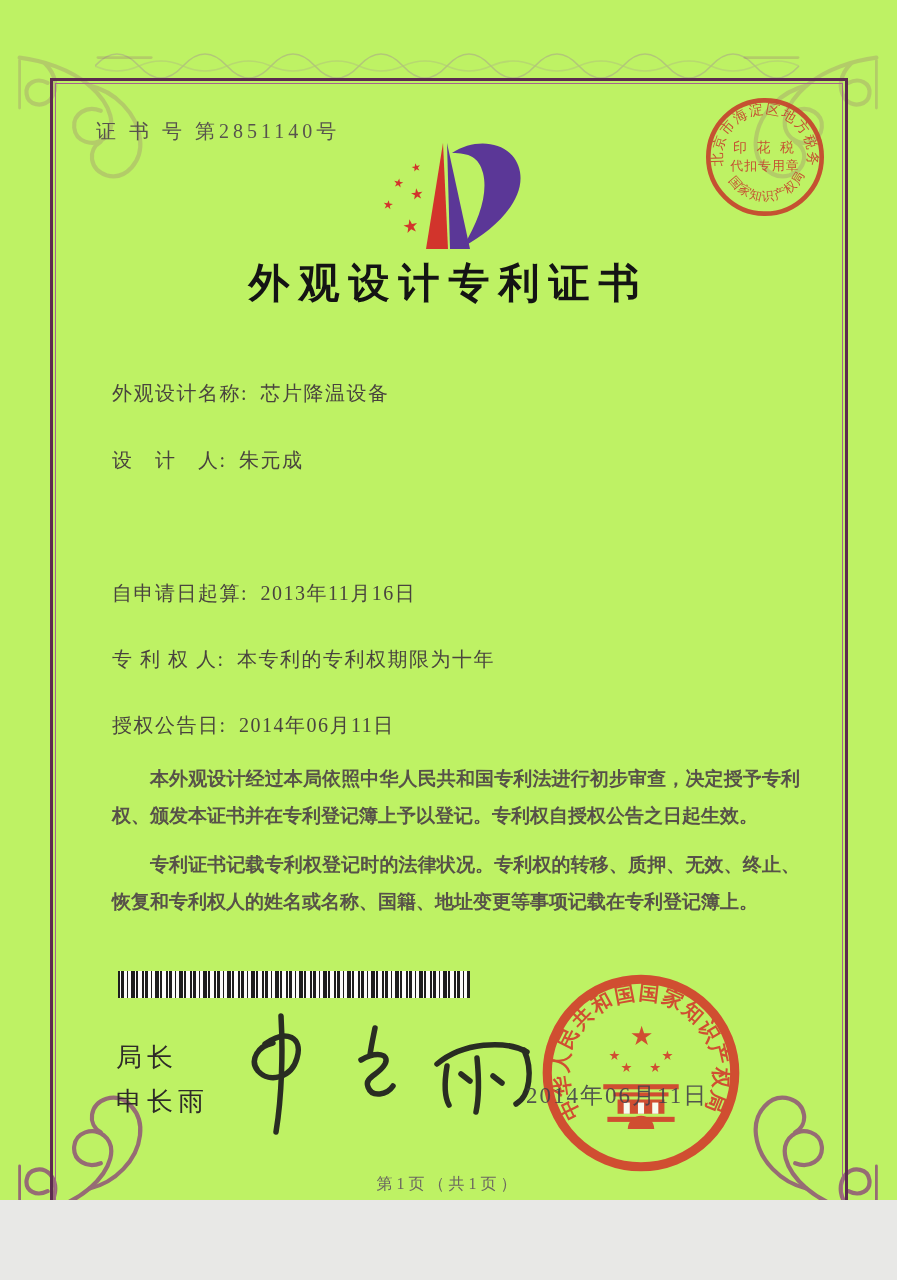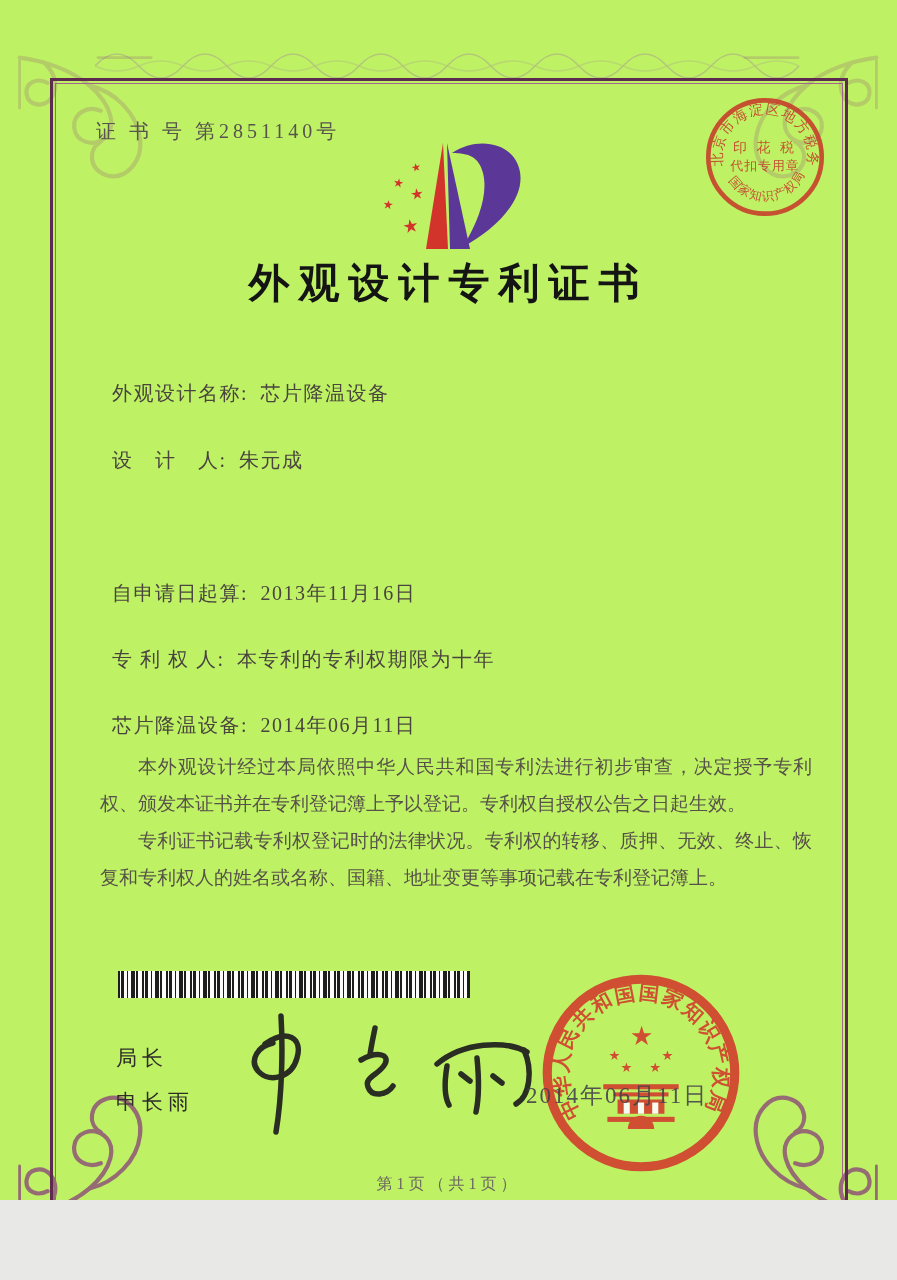--- a/index.html
+++ b/index.html
@@ -21,27 +21,27 @@
   
   .cert-no{position:absolute;left:96px;top:118px;font-size:20px;
     letter-spacing:4px;color:#57534d;}
   .title{position:absolute;left:0;top:256px;width:897px;text-align:center;
     font-size:41px;font-weight:bold;letter-spacing:9px;color:#141414;}
   .field{position:absolute;left:112px;font-size:20px;letter-spacing:1.5px;
     color:#49443e;white-space:nowrap;}
   .field .lab{margin-right:6px;}
   .body-text{position:absolute;left:100px;top:748px;width:712px;
     font-size:19px;line-height:37px;color:#575249;text-align:justify;}
-  .body-text p{margin:0;text-indent:2em;}
+  .body-text p{margin:12px;text-indent:2em;font-weight:bold;}
   .barcode{position:absolute;left:118px;top:971px;width:352px;height:27px;
     background:repeating-linear-gradient(90deg,
       #1d1d1d 0 2px,#fcfcfa 2px 3px,#1d1d1d 3px 6px,#fcfcfa 6px 9px,
       #1d1d1d 9px 10px,#fcfcfa 10px 13px,#1d1d1d 13px 17px,#fcfcfa 17px 18px,
       #1d1d1d 18px 20px,#fcfcfa 20px 24px);}
-  .commissioner{position:absolute;left:116px;top:1036px;font-size:21px;
+  .commissioner{position:absolute;left:116px;top:1036px;font-size:26px;
     letter-spacing:5px;color:#2e2b28;line-height:44px;}
   .sig{position:absolute;left:225px;top:1002px;}
   .footer{position:absolute;left:0;top:1174px;width:897px;text-align:center;
     font-size:16px;letter-spacing:4px;color:#6b6760;}
   
   .tax-stamp{position:absolute;left:698px;top:90px;opacity:.88;}
   .big-seal{position:absolute;left:534px;top:966px;opacity:.93;}
   .seal-date{position:absolute;left:526px;top:1080px;font-size:23px;
     letter-spacing:2px;color:#43404b;opacity:.88;
     font-family:"Liberation Serif","DejaVu Serif",serif;}
@@ -140,21 +140,21 @@
   </div>
   <div class="field" style="top:580px">
     <span class="lab">自申请日起算:</span>
     <span>2013年11月16日</span>
   </div>
   <div class="field" style="top:646px">
     <span class="lab">专 利 权 人:</span>
     <span>本专利的专利权期限为十年</span>
   </div>
   <div class="field" style="top:712px">
-    <span class="lab">芯片降温设备:</span>
+    <span class="lab">授权公告日:</span>
     <span>2014年06月11日</span>
   </div>
 
   
   <div class="body-text">
     <p>本外观设计经过本局依照中华人民共和国专利法进行初步审查，决定授予专利权、颁发本证书并在专利登记簿上予以登记。专利权自授权公告之日起生效。</p>
     <p>专利证书记载专利权登记时的法律状况。专利权的转移、质押、无效、终止、恢复和专利权人的姓名或名称、国籍、地址变更等事项记载在专利登记簿上。</p>
   </div>
 
   

